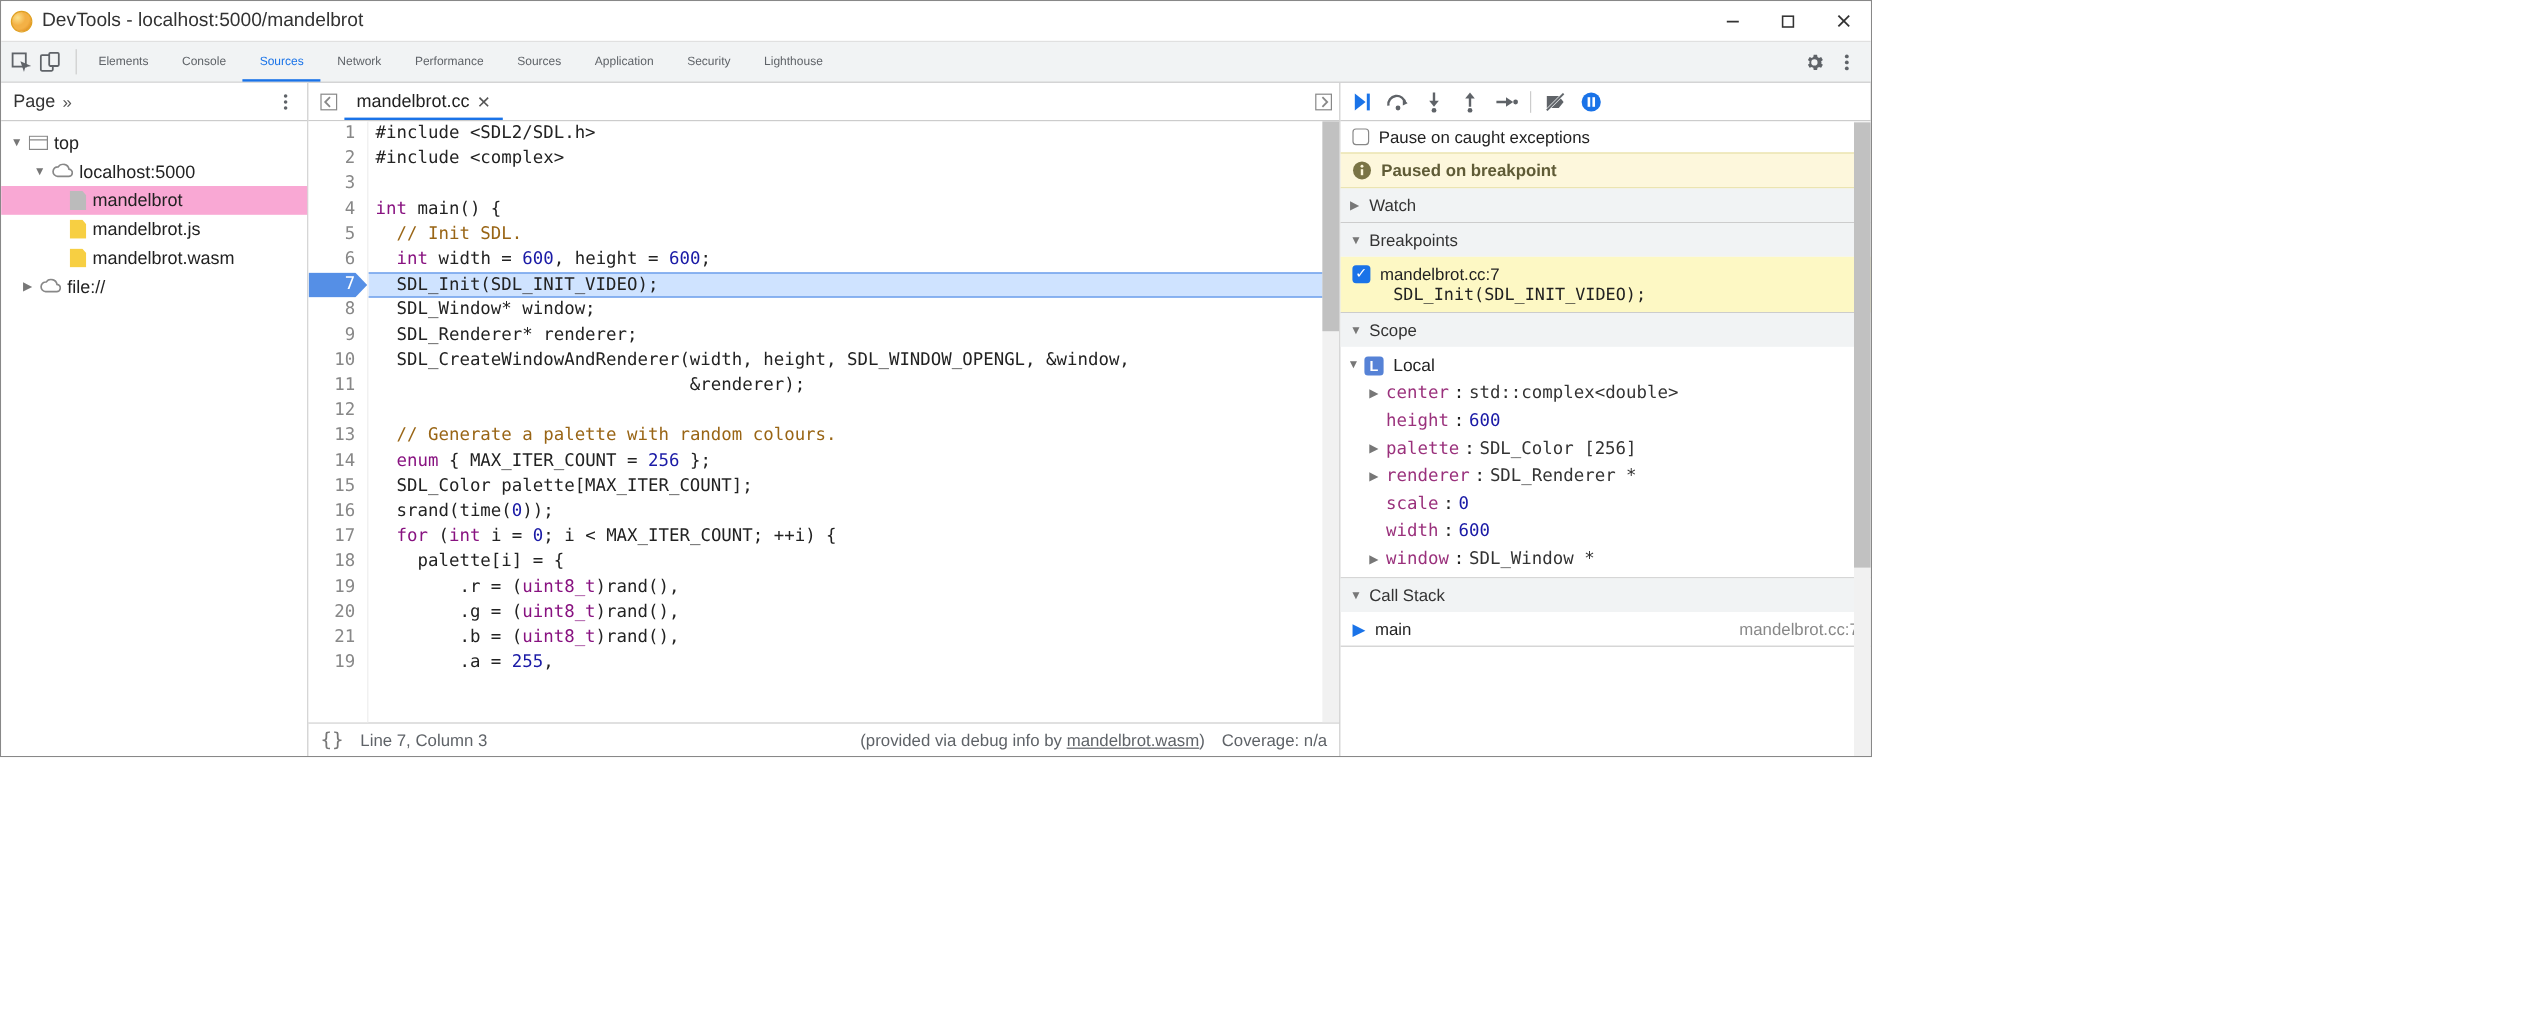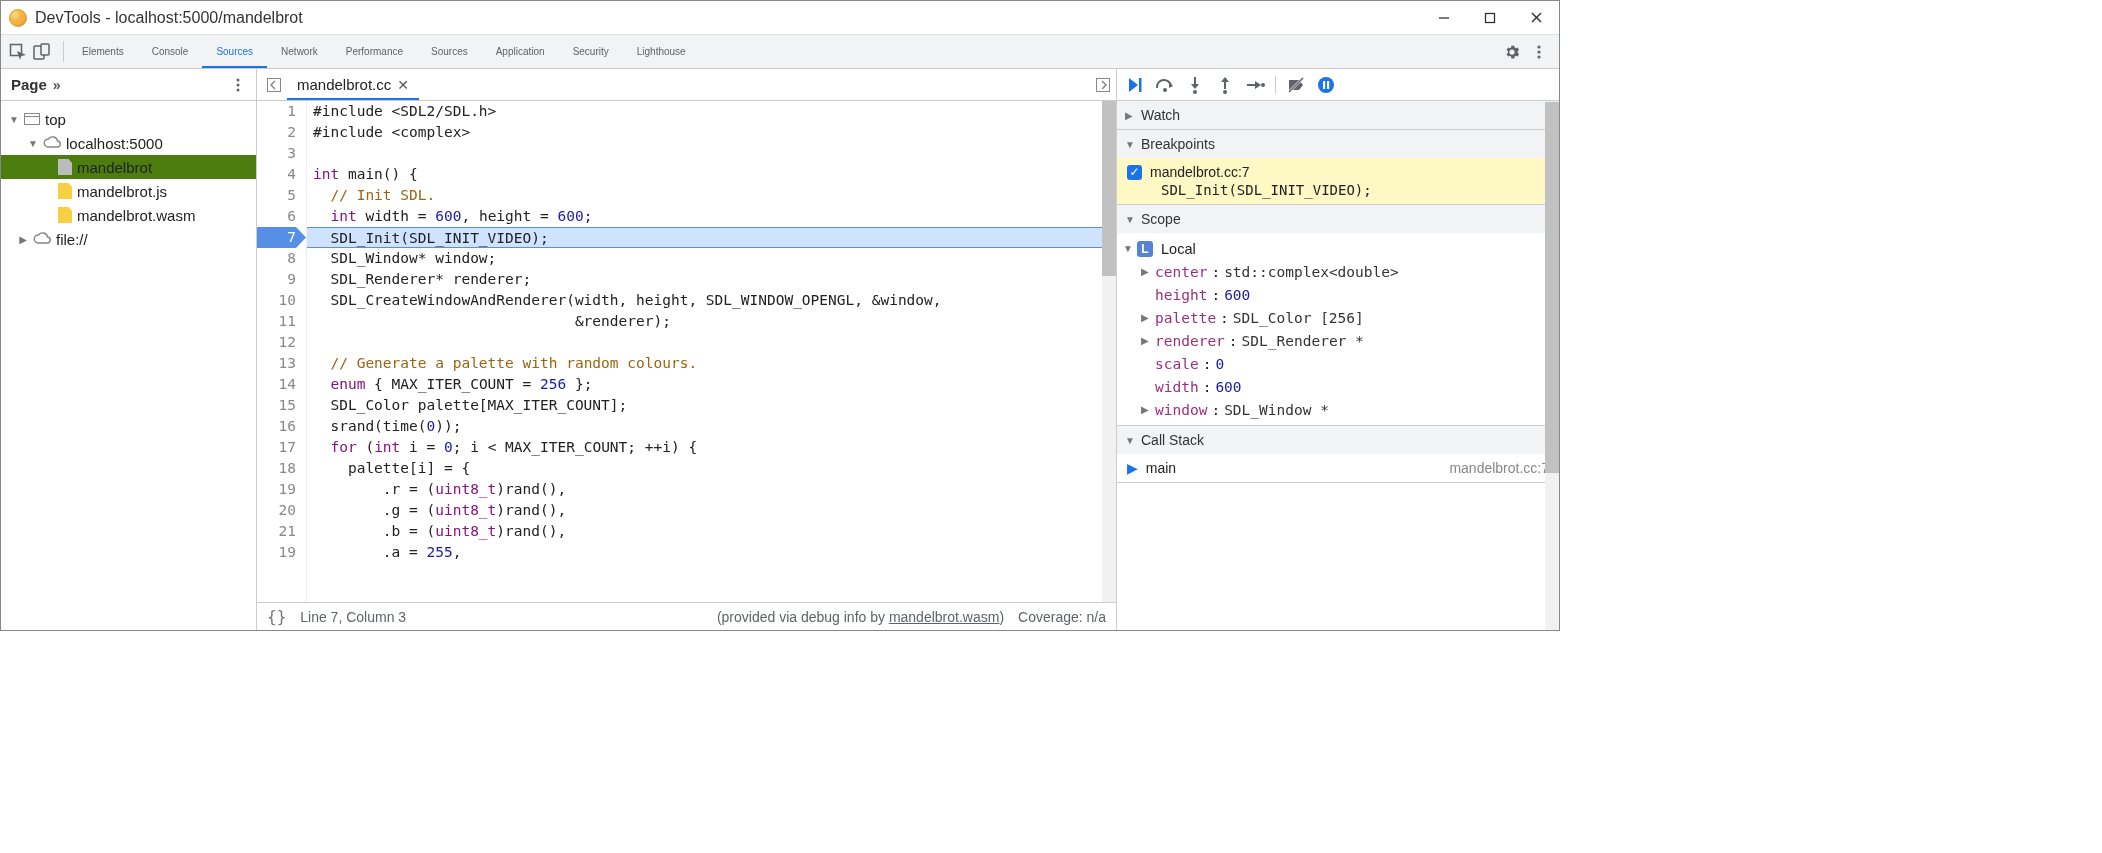--- a/index.html
+++ b/index.html
@@ -21,21 +21,21 @@
 .tabsbar .rightctl { display:flex; align-items:center; gap:10px; padding:0 12px;}
 
 .mainrow { flex:1; display:flex; min-height:0; }
 
 .leftpanel { width:256px; border-right:1px solid #ccc; display:flex; flex-direction:column; background:#fff;}
 .leftpanel .lphdr { height:32px; border-bottom:1px solid #ccc; display:flex; align-items:center; padding:0 10px; justify-content:space-between;}
 .leftpanel .lphdr .lbl { color:#333; font-size:15px;}
 .leftpanel .lphdr .chev { color:#555; margin-left:4px;}
 .tree { padding:6px 0; font-size:15px;}
 .tree .row { display:flex; align-items:center; height:24px; padding:0 8px; gap:5px; cursor:pointer;}
-.tree .row.sel { background:#4d7c0f;}
+.tree .row.sel { background:#f9a8d4;}
 .tree .tri { width:10px; color:#777; font-size:10px; display:inline-block; text-align:center;}
 .tree .ind { display:inline-block; }
 .ifile { width:14px; height:16px; background:#f7cf42; clip-path: polygon(0 0, 75% 0, 100% 25%, 100% 100%, 0 100%); display:inline-block;}
 .ifileg { width:14px; height:16px; background:#bbb; clip-path: polygon(0 0, 75% 0, 100% 25%, 100% 100%, 0 100%); display:inline-block;}
 
 .centerpanel { flex:1; display:flex; flex-direction:column; border-right:1px solid #ccc; min-width:0;}
 .filetabs { height:32px; border-bottom:1px solid #ccc; display:flex; align-items:stretch; padding-left:4px;}
 .filetabs .navbtn { width:26px; display:flex; align-items:center; justify-content:center; color:#555;}
 .filetabs .ftab { display:flex; align-items:center; padding:0 10px; border-bottom:2.5px solid #1a73e8; padding-top:2.5px; gap:6px; font-size:15px;}
 .filetabs .ftab .close { color:#555; cursor:pointer; font-size:14px;}
@@ -151,21 +151,21 @@
             <circle cx="8" cy="13" r="1.6" fill="#5f6368"></circle>
           </svg>
         </span>
     </div>
   </div>
 
   <div class="mainrow">
 
     <div class="leftpanel">
       <div class="lphdr">
-        <div style="display:flex;align-items:center;gap:2px;font-weight:bold;">
+        <div style="display:flex;align-items:center;gap:2px;">
           <span class="lbl">Page</span>
           <span class="chev">»</span>
         </div>
         <span>
             <svg width="16" height="16">
               <circle cx="8" cy="3" r="1.5" fill="#5f6368"></circle>
               <circle cx="8" cy="8" r="1.5" fill="#5f6368"></circle>
               <circle cx="8" cy="13" r="1.5" fill="#5f6368"></circle>
             </svg>
           </span>
@@ -318,20 +318,32 @@
           </span>
         <span class="ico">
             <svg width="18" height="18">
               <circle cx="9" cy="9" r="8" fill="#1a73e8"></circle>
               <rect x="6" y="5" width="2.2" height="8" fill="#fff"></rect>
               <rect x="10" y="5" width="2.2" height="8" fill="#fff"></rect>
             </svg>
           </span>
       </div>
       <div class="rpscroll">
+        <div class="pausehdr">
+          <div class="cb"></div>
+          <span>Pause on caught exceptions</span>
+        </div>
+        <div class="infobanner">
+          <svg width="16" height="16">
+              <circle cx="8" cy="8" r="7.5" fill="#7a7446"></circle>
+              <rect x="7" y="7" width="2" height="5" fill="#fdf7dc"></rect>
+              <circle cx="8" cy="4.5" r="1.2" fill="#fdf7dc"></circle>
+            </svg>
+          <span>Paused on breakpoint</span>
+        </div>
         <div class="section">
           <div class="sechdr">
               <span class="tri">▶</span>
               <span>Watch</span>
             </div>
         </div>
         <div class="section">
           <div class="sechdr">
               <span class="tri">▼</span>
               <span>Breakpoints</span>

